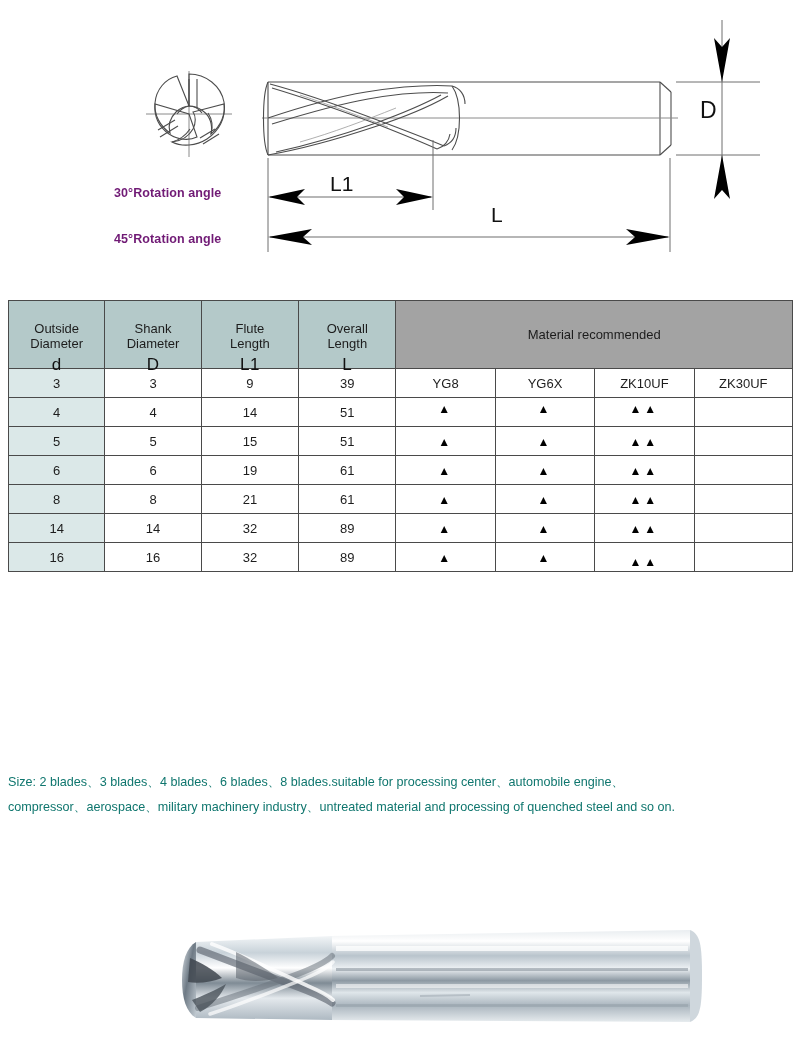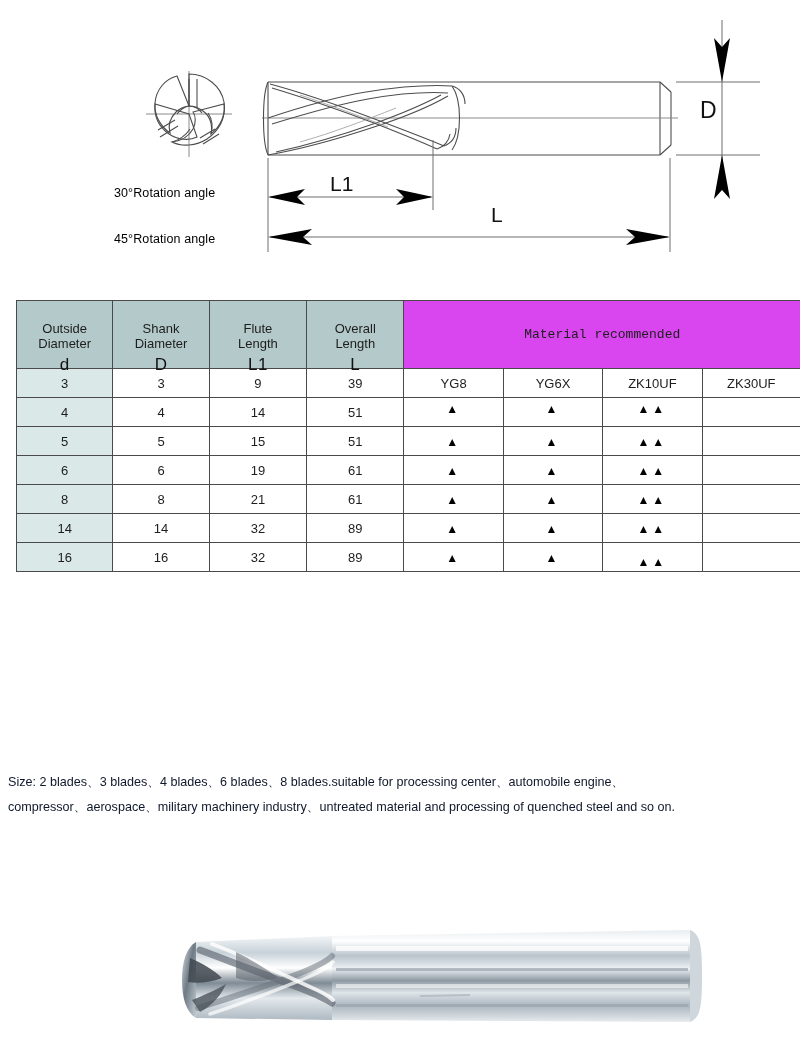--- a/index.html
+++ b/index.html
@@ -19,42 +19,43 @@
 
   
   #drawing {
     position: absolute;
     left: 0; top: 0;
     width: 800px; height: 290px;
   }
   .note-label {
     position: absolute;
     font-size: 12.5px;
-    color: #000000;
+    color: #701a75;
     letter-spacing: .1px;
     white-space: nowrap;
+    font-weight: bold;
   }
   #note-30 { left: 114px; top: 186px; }
   #note-45 { left: 114px; top: 232px; text-align: right; }
 
   .dim-text {
     position: absolute;
     font-size: 21px;
     font-weight: 400;
     color: #111;
     font-family: "Liberation Sans", sans-serif;
   }
   #dim-l1 { left: 330px; top: 172px; }
   #dim-l  { left: 491px; top: 203px; }
   #dim-d  { left: 700px; top: 97px; font-size: 23px; }
 
   
   #spec-table-wrap {
     position: absolute;
-    left: 16px; top: 300px;
+    left: 8px; top: 300px;
     width: 641px;
   }
   table.spec {
     border-collapse: collapse;
     width: 785px;
     table-layout: fixed;
   }
   table.spec th, table.spec td {
     border: 1px solid #4a4a4a;
     text-align: center;
@@ -78,25 +79,24 @@
   th.head-cell .sym {
     position: absolute;
     left: 0; right: 0;
     bottom: -5px;
     font-size: 17px;
     line-height: 17px;
     color: #111;
     letter-spacing: .5px;
   }
   th.mat-head {
-    background: #d946ef;
+    background: #a3a3a3;
     height: 68px;
     font-weight: 400;
     font-size: 12.5px;
-    font-family: Liberation Mono, monospace;
   }
   td.dim-first {
     background: #dbe8e8;
     height: 29px;
   }
   td.dim-cell {
     background: #ffffff;
     height: 29px;
   }
   td.mat-cell {
@@ -113,21 +113,21 @@
   .tri-group.shift-up { position: relative; top: -4px; }
   .tri-group.shift-dn { position: relative; top: 4px; }
 
   
   #description {
     position: absolute;
     left: 8px; top: 770px;
     width: 784px;
     font-size: 12.6px;
     line-height: 25px;
-    color: #0f172a;
+    color: #0f766e;
   }
   #description .line { white-space: nowrap; }
 
   
   #photo-area {
     position: absolute;
     left: 0; top: 900px;
     width: 800px; height: 156px;
     background: #ffffff;
   }

